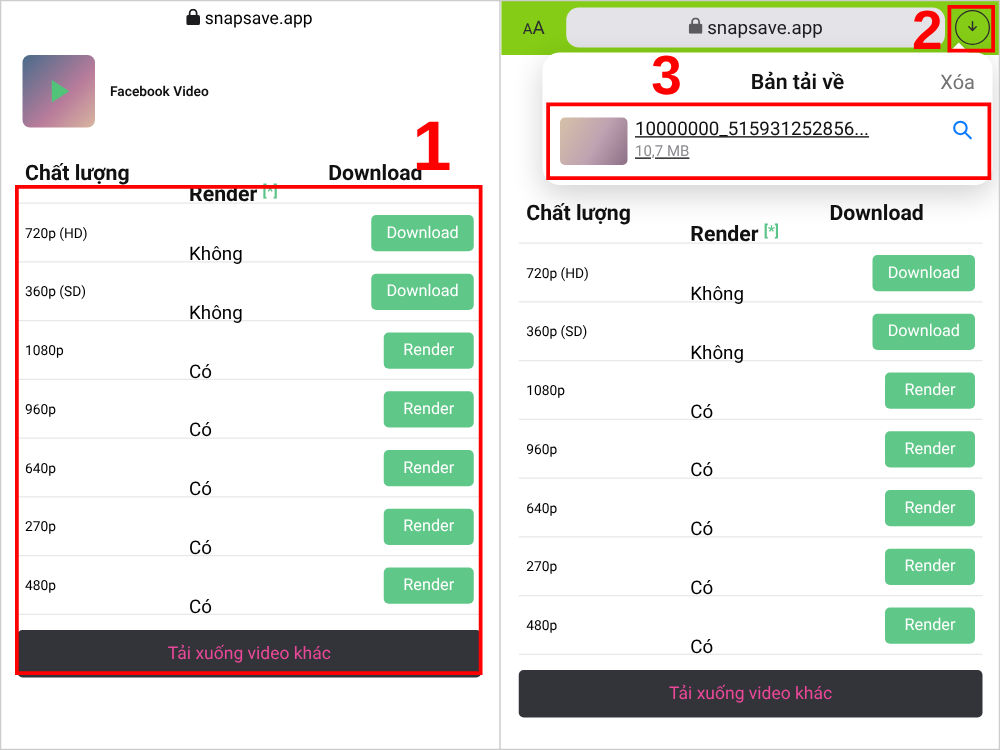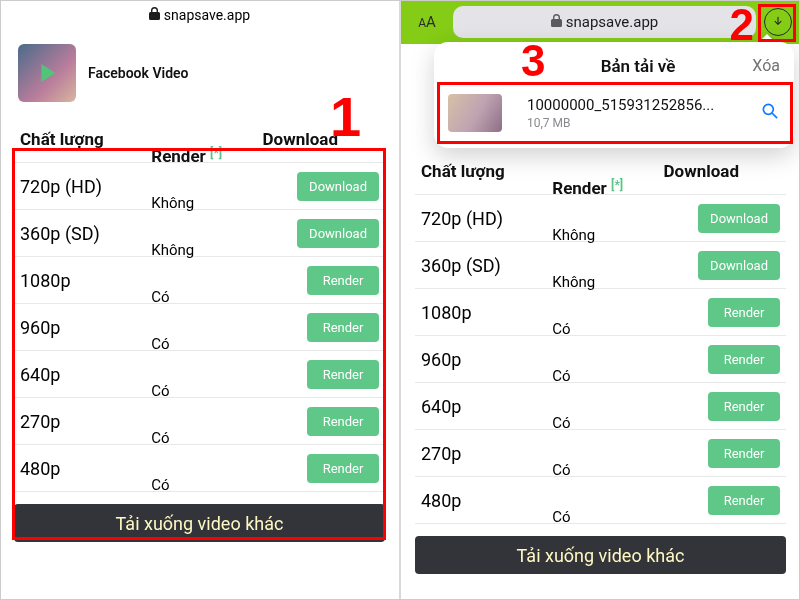--- a/index.html
+++ b/index.html
@@ -17,46 +17,46 @@
   .pill { flex:1; margin:0 8px; height:32px; background:#e4e4e8; border-radius:10px; display:flex; align-items:center; justify-content:center; font-size:15px; color:#1c1c1e; }
   .aa { font-size:15px; color:#2b2b2f; width:36px; text-align:center; }
   .dl-circle { width:28px; height:28px; border:1.5px solid #2b2b2f; border-radius:50%; display:flex; align-items:center; justify-content:center; }
   .dl-circle svg { width:14px; height:14px; }
   .lock { margin-right:4px; }
 
   
   .video-row { display:flex; align-items:center; padding:14px 18px 14px 18px; gap:12px; position:relative; }
   .thumb { width:58px; height:58px; border-radius:6px; background:linear-gradient(135deg,#4a6b8a,#b97c9b 60%,#d8b6a0); position:relative; flex-shrink:0; overflow:hidden;}
   .thumb::after{ content:""; position:absolute; left:50%; top:50%; width:0;height:0; border-left:14px solid rgba(77,200,120,.95); border-top:9px solid transparent; border-bottom:9px solid transparent; transform:translate(-40%,-50%);}
-  .vtitle { font-size:14px; font-weight:600; color:#111; }
+  .vtitle { font-size:11px; font-weight:600; color:#111; }
   .vsub { font-size:14px; color:#6d6d72; margin-top:2px; }
 
   
   .tbl { margin:0 14px; }
   .thead, .trow { display:flex; align-items:center; height:47px; border-bottom:1px solid #e8e8eb; }
   .thead { font-weight:700; font-size:16px; color:#111; }
-  .tcell-q { width:37%; padding-left:6px; font-size:18px;}
+  .tcell-q { width:37%; padding-left:6px; font-size:11px;}
   .tcell-r { width:30%; font-size:15px;margin-top:33px;}
   .tcell-d { width:33%; display:flex; justify-content:flex-end; padding-right:6px;}
   .thead .tcell-q,.thead .tcell-r,.thead .tcell-d{font-size:17px;}
   .sup { color:#5ac387; font-size:12px; vertical-align:top; }
   .btn { background:#5fc787; color:#fff; border:none; border-radius:4px; font-size:13px; padding:7px 12px; cursor:pointer; min-width:72px; text-align:center;}
   .thead .tcell-d{ justify-content:flex-start; font-weight:700;}
   .thead .tcell-d span{ padding-left:0;}
 
   
-  .bottom { margin:12px 14px 0 14px; background:#33343a; color:#fef9c3; height:38px; border-radius:4px; display:flex; align-items:center; justify-content:center; font-size:18px; cursor:pointer; }
+  .bottom { margin:12px 14px 0 14px; background:#33343a; color:#ec4899; height:38px; border-radius:4px; display:flex; align-items:center; justify-content:center; font-size:14px; cursor:pointer; }
 
   
   .popover { position:absolute; top:42px; right:6px; width:360px; background:#fff; border-radius:14px; box-shadow:0 8px 24px rgba(0,0,0,.18); padding:10px 0 8px 0; }
   .popover::before{ content:""; position:absolute; top:-8px; right:18px; width:0;height:0; border-left:9px solid transparent;border-right:9px solid transparent;border-bottom:9px solid #fff; filter:drop-shadow(0 -1px 1px rgba(0,0,0,.08));}
   .pop-head { display:flex; align-items:center; justify-content:center; position:relative; padding:4px 14px 10px 14px;}
   .pop-title { font-size:17px; font-weight:600; color:#111;margin-left:48px;}
   .pop-clear { position:absolute; right:14px; top:4px; color:#737373; font-size:16px; cursor:pointer;}
-  .pop-item { display:flex; align-items:center; gap:25px; padding:8px 14px;}
+  .pop-item { display:flex; gap:6px; padding:8px 14px;text-decoration:underline;}
   .pop-thumb { width:54px; height:38px; border-radius:4px; background:linear-gradient(120deg,#d6c1a8,#bfa2b1 55%,#8c6f85); flex-shrink:0;}
   .pop-txt { flex:1; min-width:0;}
   .pop-name { font-size:15px; color:#111; white-space:nowrap; overflow:hidden; text-overflow:ellipsis;}
   .pop-size { font-size:12px; color:#8a8a8f; margin-top:2px;}
   .pop-search { color:#0a7aff; }
   .pop-search svg{ width:20px; height:20px;}
 
   
   .redbox { position:absolute; border:3px solid #ff0000; pointer-events:none; }
   .rednum { position:absolute; color:#ff0000; font-weight:900; font-family:"Arial Black",Arial,sans-serif; pointer-events:none; }

